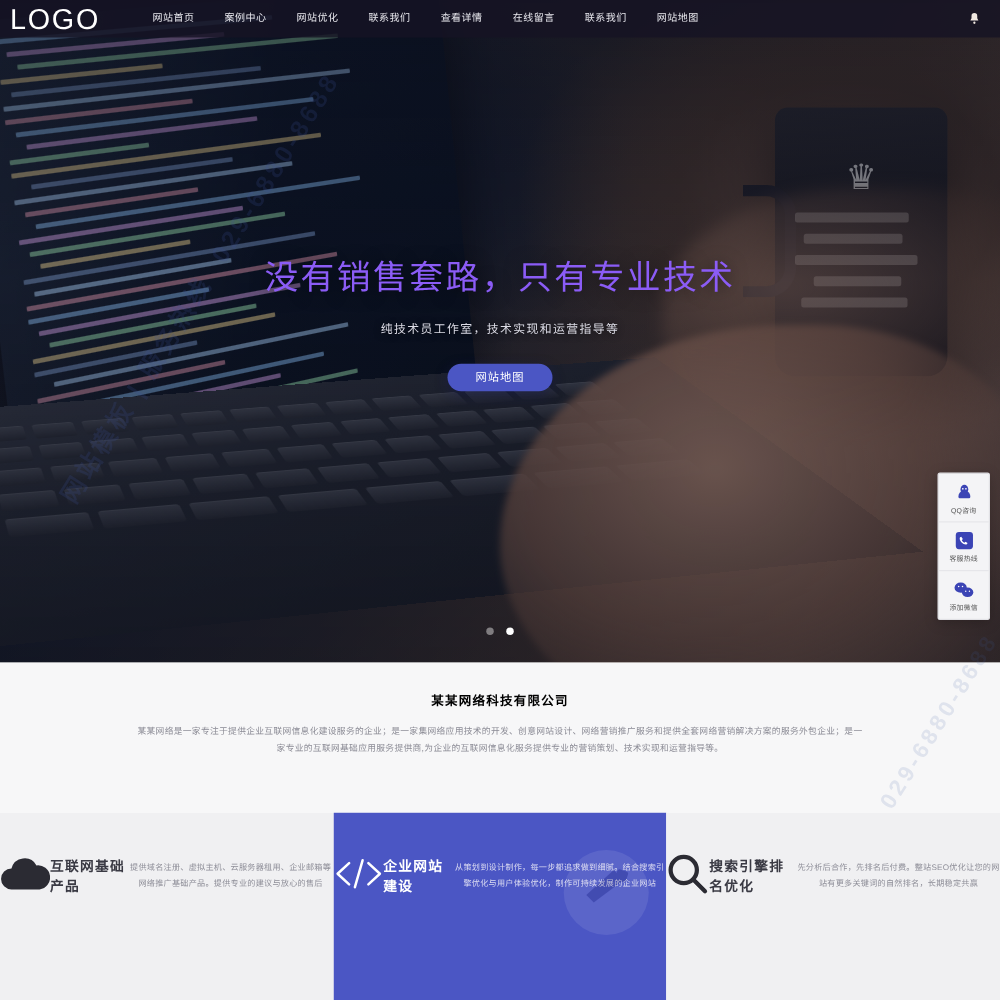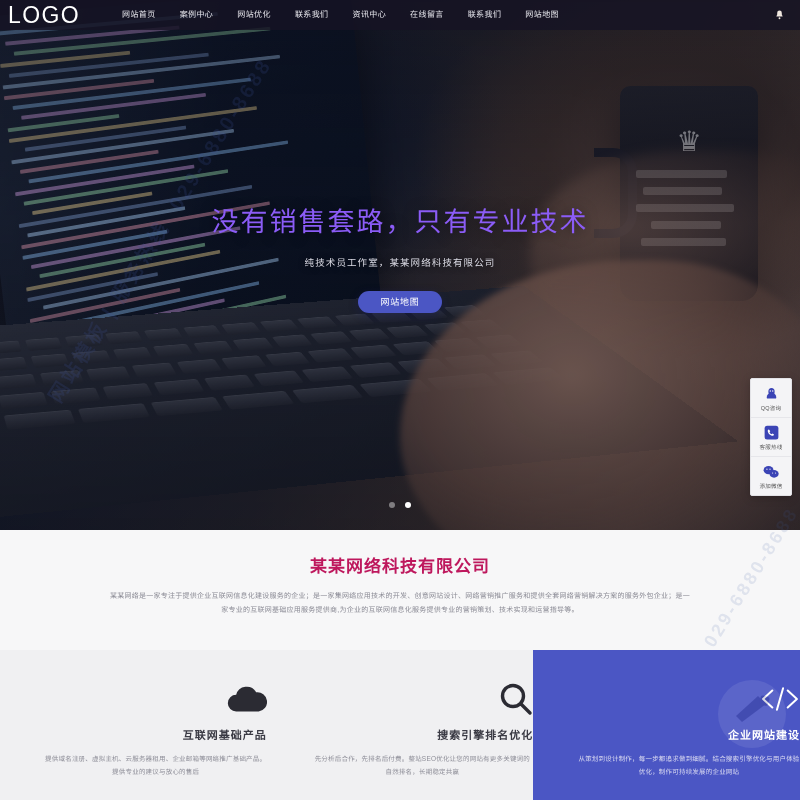--- a/index.html
+++ b/index.html
@@ -139,28 +139,28 @@
   .sw-item { padding:6px 2px 5px; text-align:center; cursor:pointer;
              border-bottom:1px solid #e6e6ea; }
   .sw-item:last-child { border-bottom:none; }
   .sw-ico { height:17px; display:flex; align-items:center; justify-content:center;
             color:#3b44b5; }
   .sw-lab { margin-top:2px; font-size:5.5px; color:#555; letter-spacing:.2px; }
 
   
   .about { position:relative; width:800px; height:120px; background:#f7f7f8;
            padding:22px 0 0; text-align:center; }
-  .about-title { font-size:17px; color:#be185d; font-weight:700; letter-spacing:1px; }
+  .about-title { font-size:10px; color:#000000; font-weight:700; letter-spacing:1px; }
   .about-text { margin:12px auto 0; width:580px; font-size:7px; color:#8b8b95;
                 line-height:1.95; letter-spacing:.25px; }
 
   
   .cards { display:flex; width:800px; height:150px; }
   .card { flex:1; position:relative; overflow:hidden;
-          display:flex; flex-direction:column; align-items:flex-end;
+          display:flex; flex-direction:row; align-items:flex-start;
           padding-top:28px; }
   .card.light { background:#f0f0f2; }
   .card.accent { background:#4b56c4; }
   .card-ico { height:42px; display:flex; align-items:center; justify-content:center; }
   .card-title { margin-top:6px; font-size:11px; letter-spacing:1px; }
   .card.light .card-title { color:#3a3a44; font-weight:700; }
   .card.accent .card-title { color:#fff; font-weight:700; }
   .card-desc { margin-top:10px; width:222px; text-align:center; font-size:6.5px;
                line-height:2.0; letter-spacing:.2px; }
   .card.light .card-desc { color:#8e8e98; }
@@ -320,36 +320,36 @@
       <div class="hero-tint"></div>
     </div>
 
     <div class="topbar">
       <div class="logo">LOGO</div>
       <nav class="navlist" id="navList">
           <div class="navitem">网站首页</div>
           <div class="navitem">案例中心</div>
           <div class="navitem">网站优化</div>
           <div class="navitem">联系我们</div>
-          <div class="navitem">资讯中心</div>
+          <div class="navitem">查看详情</div>
           <div class="navitem">在线留言</div>
           <div class="navitem">联系我们</div>
           <div class="navitem">网站地图</div>
         </nav>
       <div class="bell">
         <svg width="11" height="12" viewBox="0 0 24 24" fill="#f0e8e0" aria-hidden="true">
           <path d="M12 2a5 5 0 0 0-5 5v4l-2 4h14l-2-4V7a5 5 0 0 0-5-5z"></path>
           <circle cx="12" cy="19" r="2"></circle>
         </svg>
       </div>
     </div>
 
     <div class="hero-copy">
       <h1 class="hero-title">没有销售套路，只有专业技术</h1>
-      <p class="hero-sub">纯技术员工作室，某某网络科技有限公司</p>
+      <p class="hero-sub">纯技术员工作室，技术实现和运营指导等</p>
       <button class="hero-btn">网站地图</button>
     </div>
 
     <div class="dots" id="dots">
         <span class="dot"></span>
         <span class="dot on"></span>
       </div>
   </section>
 
   <aside class="sidewidget" id="sideWidget">
@@ -396,46 +396,46 @@
   <section class="cards" id="cards">
       <div class="card light">
         <div class="card-ico">
           <svg width="40" height="30" viewBox="0 0 48 34" fill="#2b2b33">
             <path d="M38 32H11A10 10 0 0 1 11 12a13 13 0 0 1 24-3 9 9 0 0 1 3 23z"></path>
           </svg>
         </div>
         <div class="card-title">互联网基础产品</div>
         <div class="card-desc">提供域名注册、虚拟主机、云服务器租用、企业邮箱等网络推广基础产品。提供专业的建议与放心的售后</div>
       </div>
-      <div class="card light">
-        <div class="card-ico">
-          <svg width="34" height="34" viewBox="0 0 34 34" fill="none" stroke="#2b2b33" stroke-width="3.4" stroke-linecap="round">
-            <circle cx="14" cy="14" r="10.5"></circle>
-            <path d="M22 22l9 9"></path>
-          </svg>
-        </div>
-        <div class="card-title">搜索引擎排名优化</div>
-        <div class="card-desc">先分析后合作，先排名后付费。整站SEO优化让您的网站有更多关键词的自然排名，长期稳定共赢</div>
-      </div>
       <div class="card accent">
         <div class="card-ico">
           <svg width="40" height="30" viewBox="0 0 52 34" fill="none" stroke="#ffffff" stroke-width="2.6" stroke-linecap="round" stroke-linejoin="round">
             <path d="M16 6 4 17l12 11"></path>
             <path d="M36 6l12 11-12 11"></path>
             <path d="M30 3 22 31"></path>
           </svg>
         </div>
         <div class="card-title">企业网站建设</div>
         <div class="card-desc">从策划到设计制作，每一步都追求做到细腻。结合搜索引擎优化与用户体验优化，制作可持续发展的企业网站</div>
         <div class="card-deco"><svg viewBox="0 0 72 72" width="72" height="72">
             <circle cx="36" cy="36" r="34" fill="#ffffff" opacity=".55"></circle>
             <path d="M26 44l-6-6 22-20 8 8-24 18z" fill="#1a1a55"></path>
             <rect x="44" y="18" width="9" height="9" rx="2" fill="#1a1a55" transform="rotate(18 48 22)"></rect>
           </svg></div>
       </div>
+      <div class="card light">
+        <div class="card-ico">
+          <svg width="34" height="34" viewBox="0 0 34 34" fill="none" stroke="#2b2b33" stroke-width="3.4" stroke-linecap="round">
+            <circle cx="14" cy="14" r="10.5"></circle>
+            <path d="M22 22l9 9"></path>
+          </svg>
+        </div>
+        <div class="card-title">搜索引擎排名优化</div>
+        <div class="card-desc">先分析后合作，先排名后付费。整站SEO优化让您的网站有更多关键词的自然排名，长期稳定共赢</div>
+      </div>
     </section>
 
   <div class="watermark">
     <span>网站模板 | 服务热线</span>&nbsp;&nbsp;<span>029-6880-8688</span>
   </div>
   <div class="watermark2">
     <span>029-6880-8688</span>
   </div>
 
 </div>

